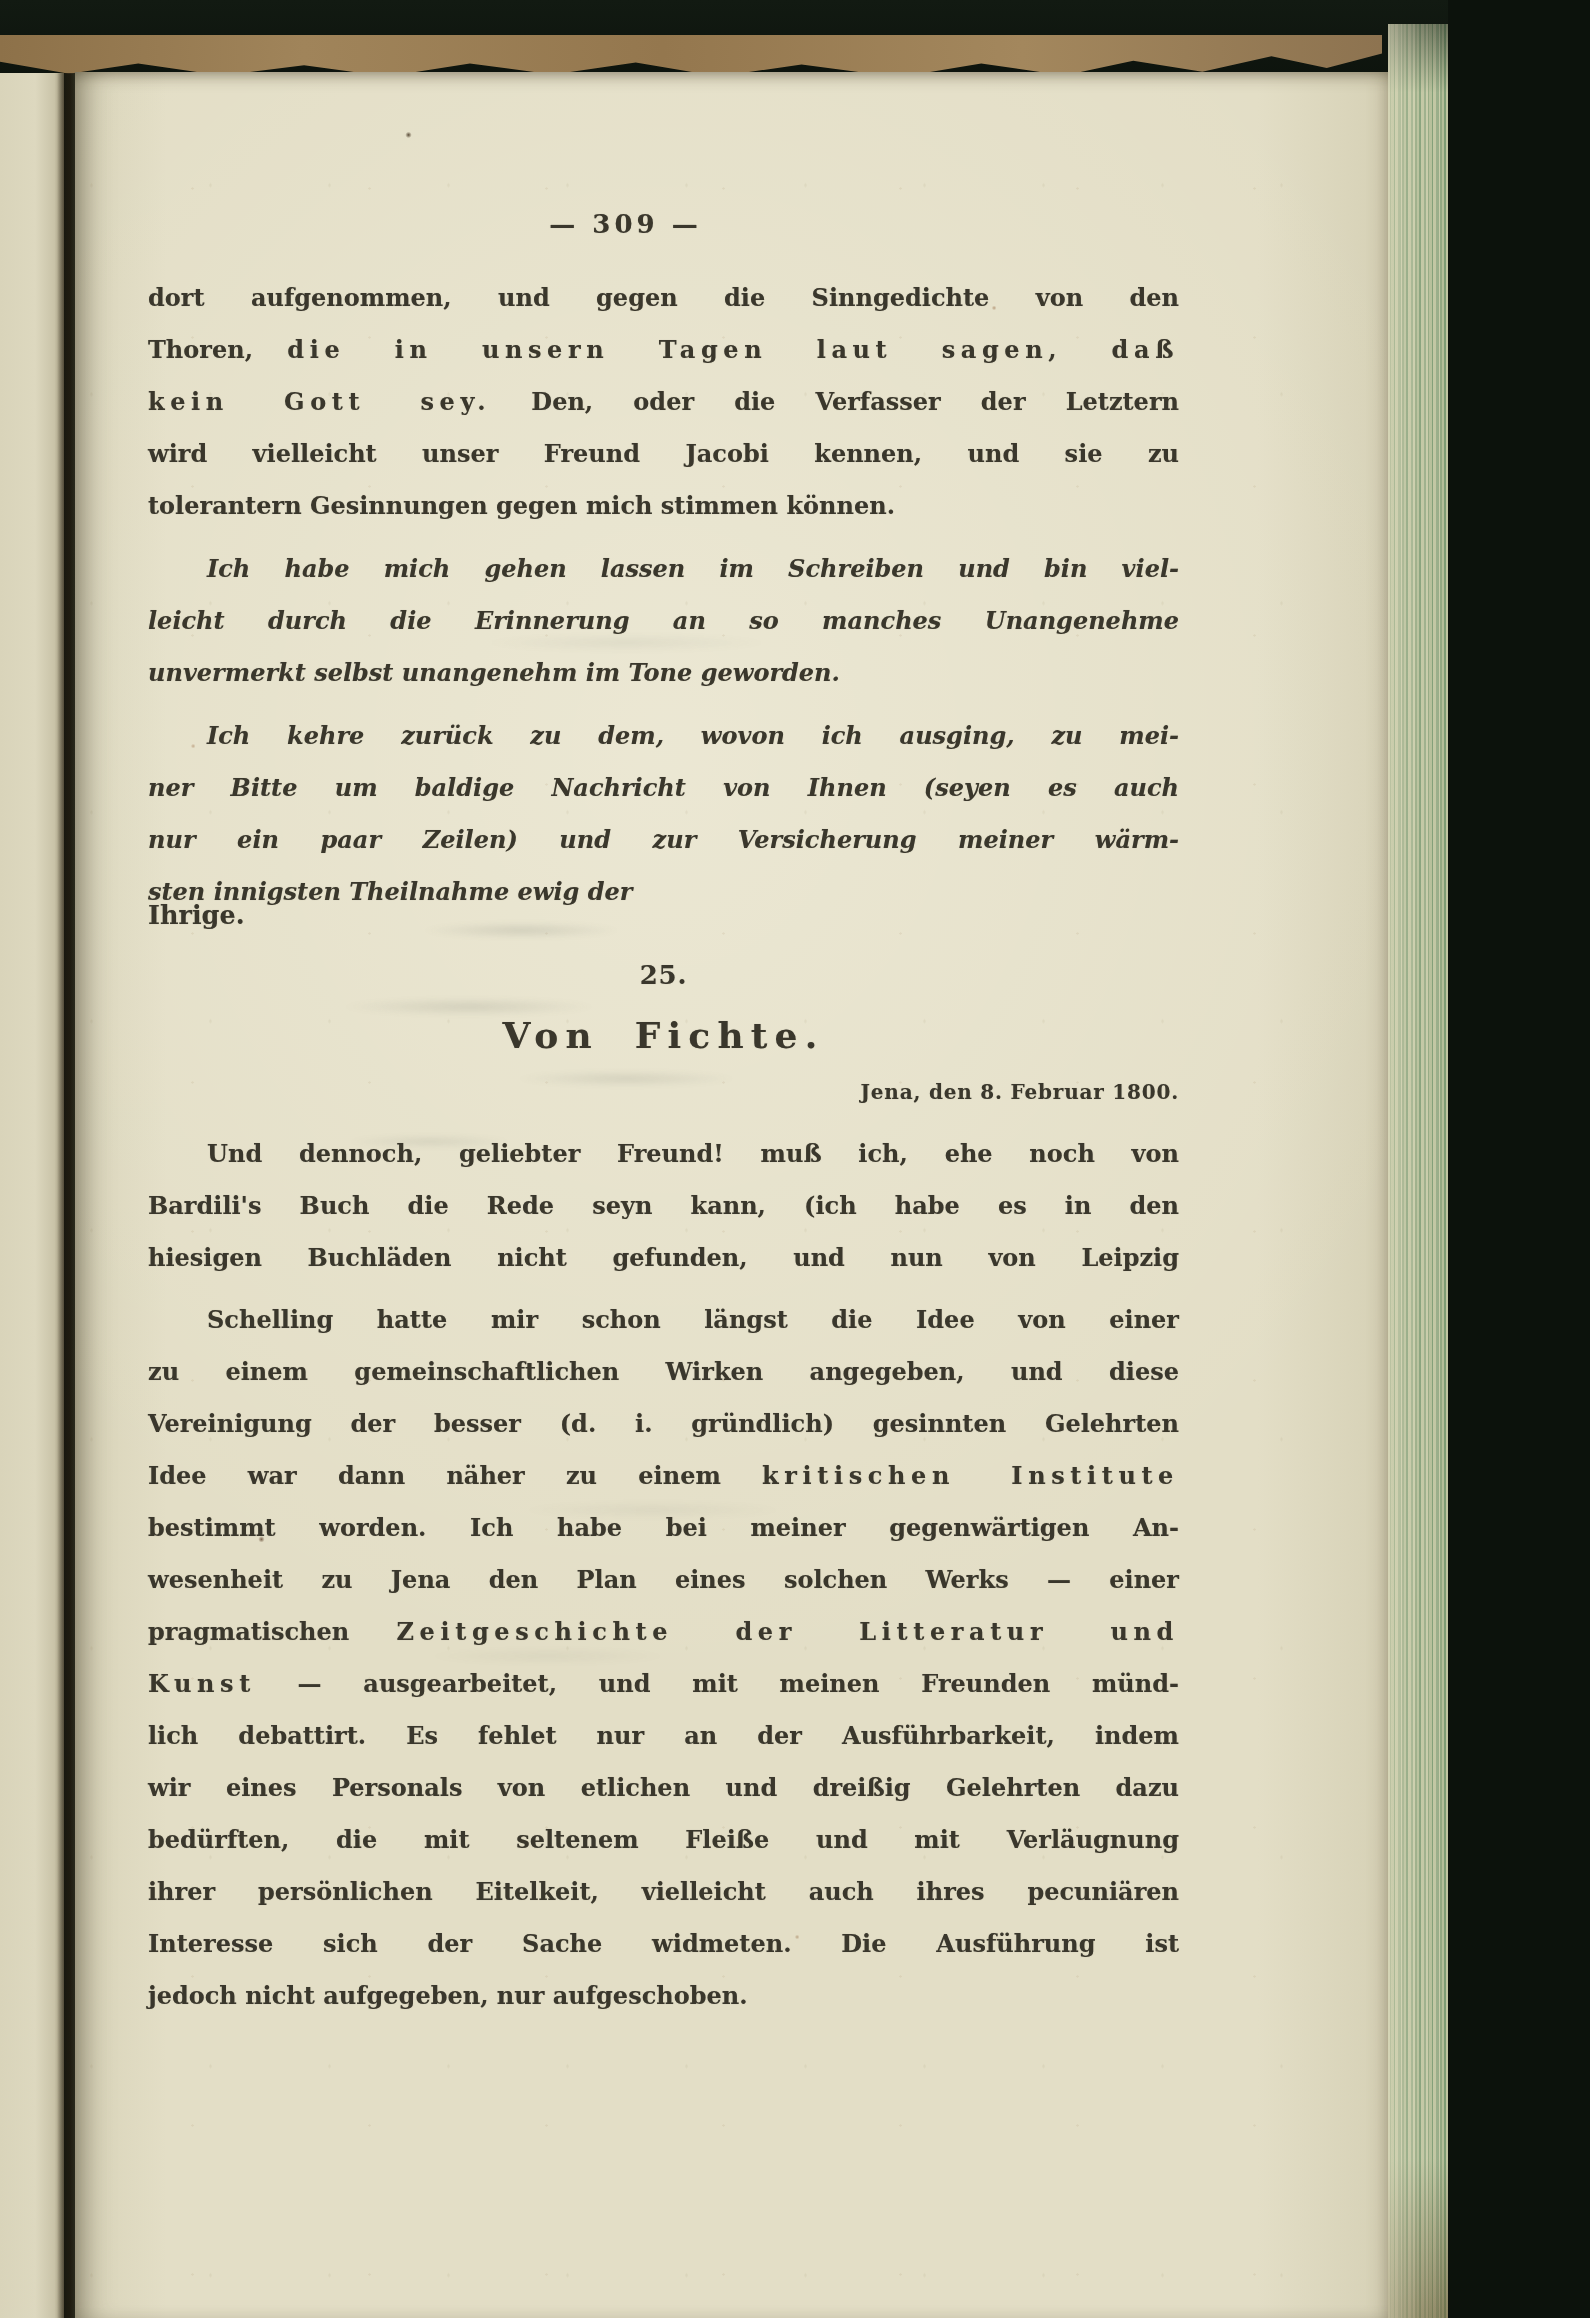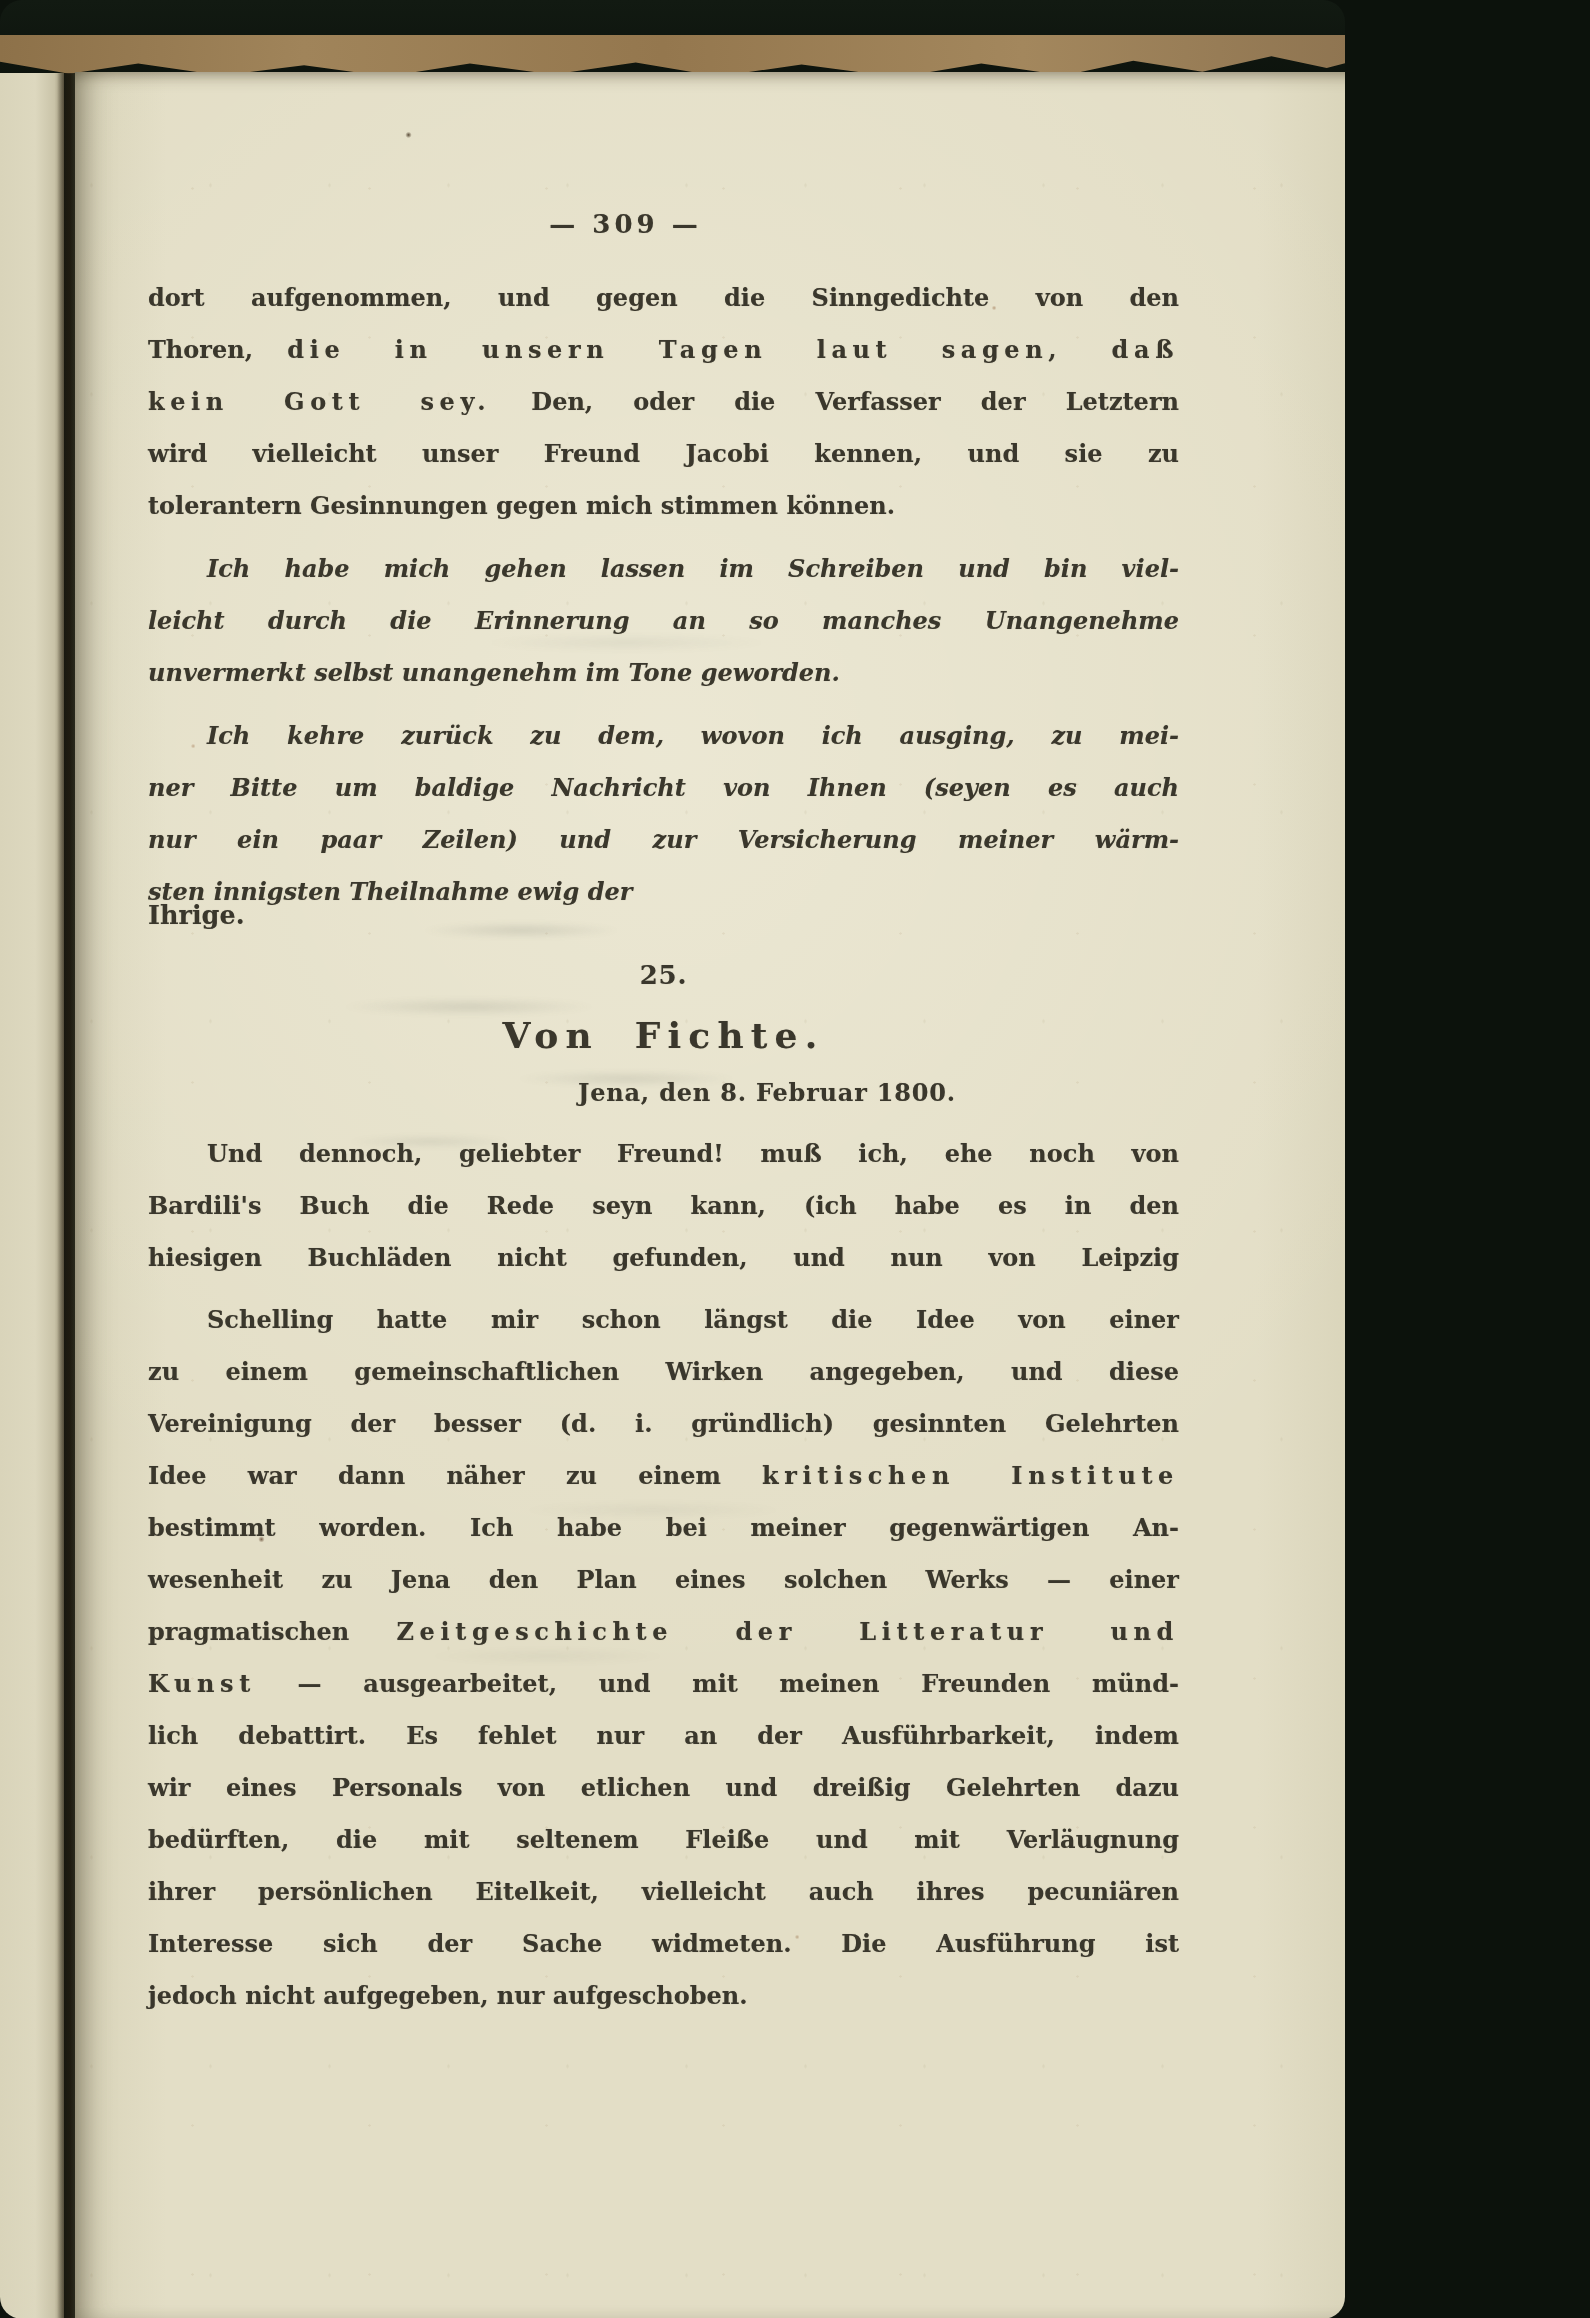--- a/index.html
+++ b/index.html
@@ -1,20 +1,19 @@
 <!DOCTYPE html>
 <html style="--paper: #e3dec6; --ink: #3a372c; --cover_dark: #0c120c; --torn_edge: #9a7d52; --fore_edge_green: #95ab86; --marble_brown: #8a7e6f;font-size:12.7px"><head>
 <meta charset="utf-8">
 <style>
   html,body{margin:0;padding:0;background:#0c120c;}
   .scene{
-    position:relative;width:1345px;height:2319px;overflow:hidden;
+    position:relative;width:1448px;height:2319px;overflow:hidden;
     background:linear-gradient(180deg,#121a12 0%,#0c120c 4%,#0b110b 100%);
     font-family:"DejaVu Serif", serif;
-    border-radius:22px;
   }
   
   .torn-edge{
     position:absolute;left:0;top:35px;width:1382px;height:46px;
     background:linear-gradient(90deg,#8d7149 0%,#a0845a 22%,#94774e 48%,#a3875d 74%,#8d7350 100%);
     clip-path:polygon(0 0,100% 0,100% 40%,96% 72%,92% 46%,87% 80%,82% 56%,77% 88%,71% 62%,65% 92%,58% 64%,52% 90%,46% 60%,40% 86%,34% 62%,28% 90%,22% 66%,16% 88%,10% 62%,5% 84%,0 58%);
   }
   
   .prev-sliver{
     position:absolute;left:0;top:73px;width:64px;height:2245px;
@@ -97,21 +96,21 @@
   .pageno{text-align:center;padding-right:76px;font-size:26px;letter-spacing:4px;margin-bottom:22px;line-height:52px;}
   .line{text-align:justify;text-align-last:justify;}
   .line.short{text-align-last:left;}
   .para.indent .line:first-child{padding-left:59px;}
   #paras-prev .para + .para{margin-top:11px;font-style:italic;}
   #paras-prev .para:first-child{margin-top:0;}
   .sp{letter-spacing:5.6px;word-spacing:9.5px;}
   .signature{margin-top:-29px;text-align:left;padding-right:103px;font-size:25.5px;line-height:52px;}
   .sec-num{margin-top:9.5px;text-align:center;font-size:26px;line-height:48px;letter-spacing:0.8px;}
   .sec-title{margin-top:4.8px;text-align:center;font-size:36px;line-height:64px;letter-spacing:7.2px;word-spacing:16px;}
-  .dateline{margin-top:3.2px;text-align:left;padding-left:430px;font-size:24px;line-height:45px;letter-spacing:0.8px;}
+  .dateline{margin-top:3.2px;text-align:right;padding-left:430px;font-size:20px;line-height:45px;letter-spacing:0.8px;}
   #paras-28 .para:first-child{margin-top:12.7px;}
   #paras-28 .para + .para{margin-top:9.5px;}
 </style>
 </head>
 <body>
 
 <div class="scene">
 
   <div class="torn-edge"></div>
   <div class="prev-sliver"></div>

